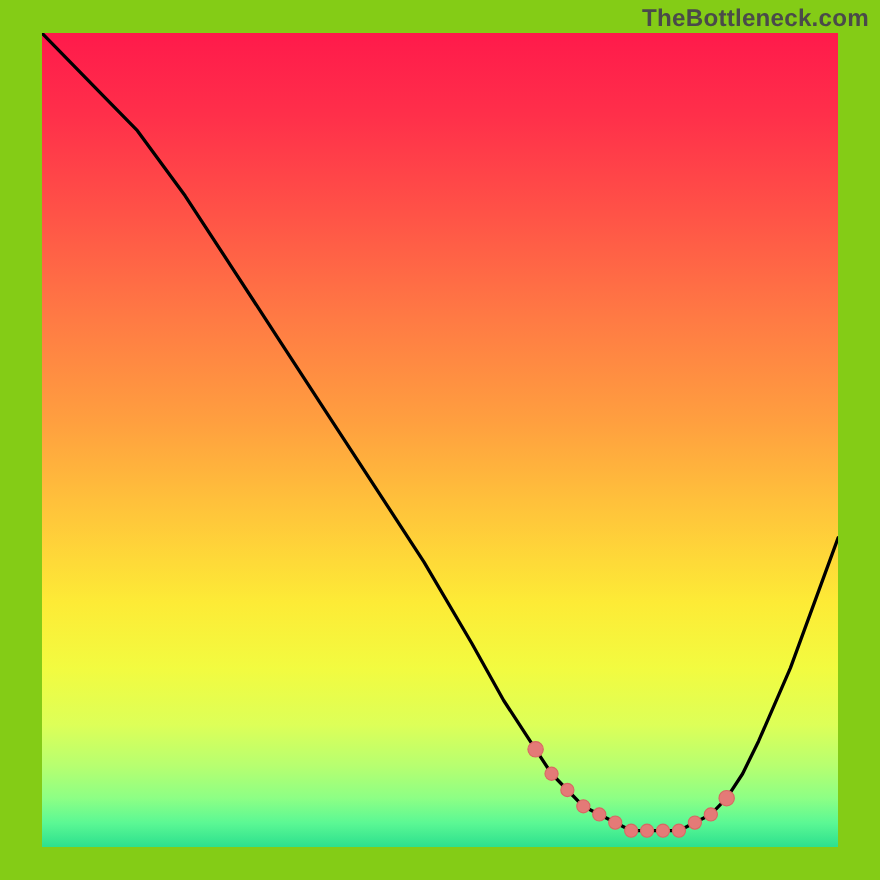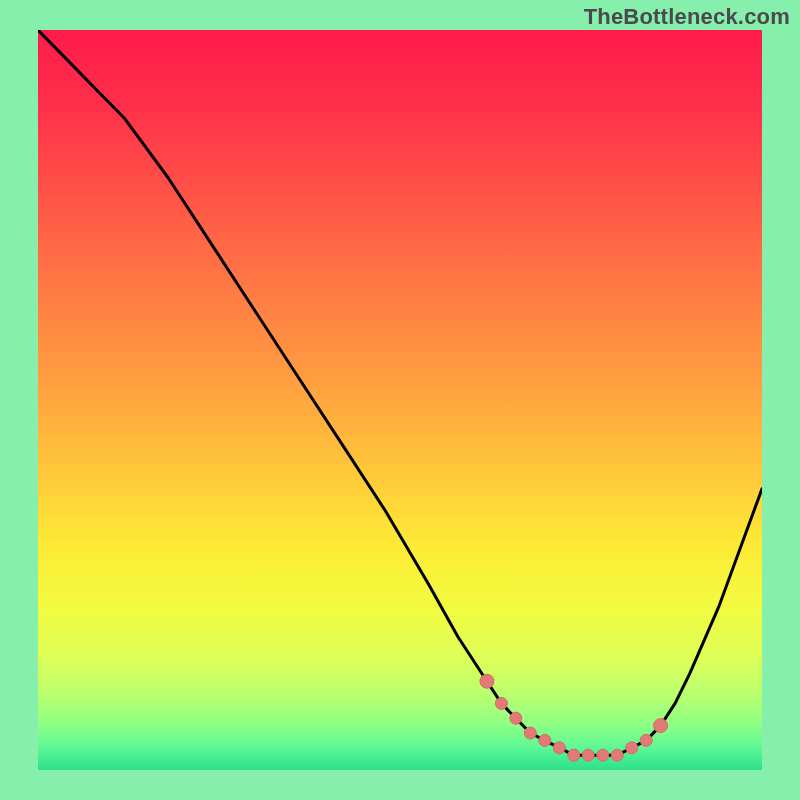--- a/index.html
+++ b/index.html
@@ -10,21 +10,21 @@
     background: #000;
     overflow: hidden;
     font-family: Arial, Helvetica, sans-serif;
   }
   .frame {
     position: absolute;
     top: 0;
     left: 0;
     width: 800px;
     height: 800px;
-    background: #86efac;
+    background: #84cc16;
   }
   .watermark {
     position: absolute;
     top: 4px;
     right: 10px;
     font-size: 22px;
     font-weight: 600;
     color: #4a4a4a;
     letter-spacing: 0.2px;
     user-select: none;

